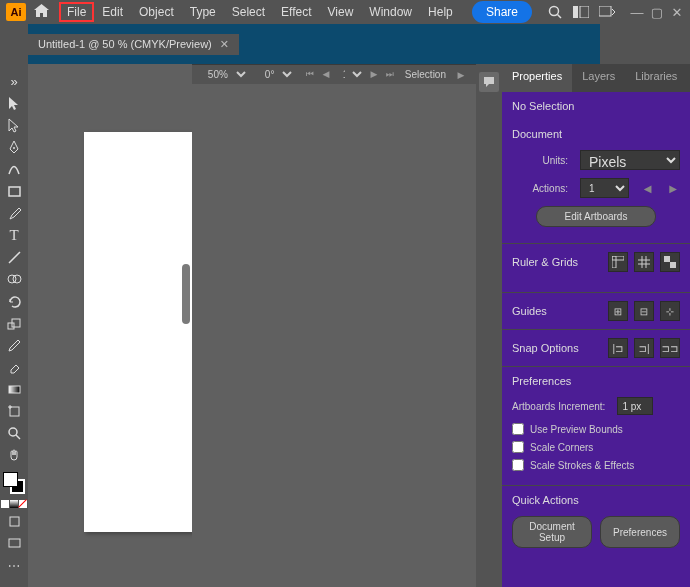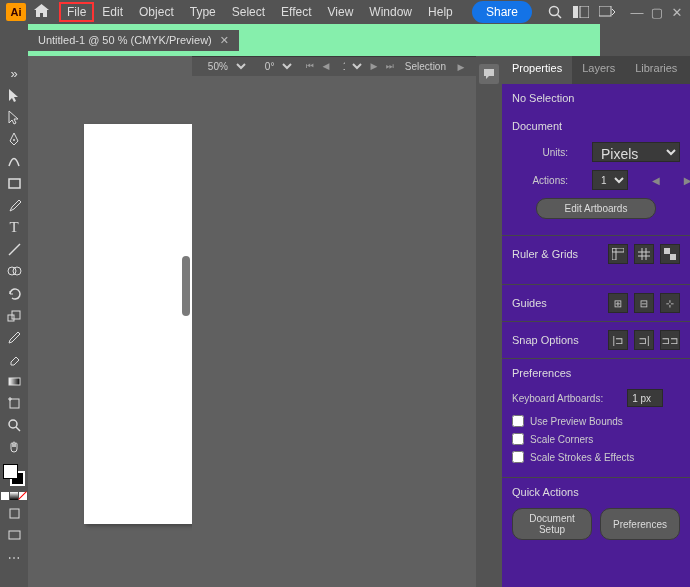--- a/index.html
+++ b/index.html
@@ -7,21 +7,21 @@
 .menubar{height:24px;background:#535353;display:flex;align-items:center;padding:0 6px;gap:0}
 .ai-logo{width:20px;height:18px;background:#ff9a00;color:#330000;font-weight:bold;font-size:11px;display:flex;align-items:center;justify-content:center;border-radius:2px;margin-right:8px}
 .home-ico{margin-right:10px;color:#ddd;font-size:14px;cursor:pointer}
 .menu-item{padding:3px 8px;color:#ddd;cursor:pointer;font-size:12px}
 .menu-item.hl{border:2px solid #ff3333;padding:1px 6px}
 .spacer{flex:1}
 .share-btn{background:#1473e6;color:#fff;padding:4px 14px;border-radius:12px;font-size:12px;margin-right:10px;cursor:pointer}
 .top-ico{width:22px;height:22px;display:flex;align-items:center;justify-content:center;color:#ddd;cursor:pointer;margin:0 2px}
 .win-ctrl{display:flex;gap:6px;margin-left:10px}
 .win-btn{width:14px;height:14px;color:#bbb;cursor:pointer;font-size:13px;display:flex;align-items:center;justify-content:center}
-.tabbar{height:32px;background:#86efac;display:flex;align-items:center;margin-left:28px;margin-right:90px}
+.tabbar{height:40px;background:#0c4a6e;display:flex;align-items:center;margin-left:28px;margin-right:90px}
 .doc-tab{background:#535353;padding:4px 10px;color:#ddd;font-size:11px;display:flex;align-items:center;gap:8px}
 .tab-close{color:#bbb;cursor:pointer;font-size:11px}
 .workspace{display:flex;height:539px}
 .toolbar{width:28px;background:#535353;display:flex;flex-direction:column;align-items:center;padding-top:8px;gap:4px}
 .tool{width:22px;height:18px;display:flex;align-items:center;justify-content:center;color:#ddd;cursor:pointer;font-size:13px}
 .tool svg{width:15px;height:15px}
 .fill-stroke{width:22px;height:22px;position:relative;margin-top:4px}
 .fill-sw{width:15px;height:15px;background:#fff;border:1px solid #000;position:absolute;top:0;left:0}
 .stroke-sw{width:15px;height:15px;background:#000;border:2px solid #fff;position:absolute;bottom:0;right:0}
 .color-row{display:flex;gap:1px;margin-top:2px}
@@ -36,21 +36,21 @@
 .nav-btn{width:14px;height:14px;color:#999;cursor:pointer;font-size:9px;display:flex;align-items:center;justify-content:center}
 .panel-edge{width:26px;background:#535353;display:flex;flex-direction:column;align-items:center;padding-top:8px}
 .edge-ico{width:20px;height:20px;background:#6a6a6a;margin-bottom:4px;border-radius:2px;cursor:pointer;display:flex;align-items:center;justify-content:center}
 .props-panel{width:188px;background:#4c1d95;display:flex;flex-direction:column;font-size:11px;color:#ddd}
 .panel-tabs{display:flex;height:28px;align-items:stretch;background:#434343}
 .ptab{padding:6px 10px;color:#aaa;cursor:pointer;font-size:11px}
 .ptab.active{background:#535353;color:#fff}
 .psect{padding:8px 10px;border-bottom:1px solid #474747}
 .psect-nb{padding:8px 10px}
 .psect-title{font-size:11px;color:#ddd;margin-bottom:10px}
-.prow{display:flex;align-items:center;margin-bottom:8px;gap:24px}
+.prow{display:flex;align-items:center;margin-bottom:8px;gap:12px}
 .plabel{color:#ccc;font-size:10px;text-align:right;flex:0 0 56px}
 .pselect{flex:1;background:#3a3a3a;border:1px solid #2a2a2a;color:#ddd;font-size:14px;padding:2px 4px;height:20px}
 .pselect-sm{width:50px;background:#3a3a3a;border:1px solid #2a2a2a;color:#ddd;font-size:10px;padding:2px 4px;height:20px}
 .pbtn{background:#5a5a5a;border:1px solid #3a3a3a;color:#ddd;font-size:10px;padding:4px 10px;cursor:pointer;border-radius:10px}
 .icon-row{display:flex;gap:6px;margin-left:auto}
 .picon{width:20px;height:20px;background:#3a3a3a;border:1px solid #2a2a2a;cursor:pointer;display:flex;align-items:center;justify-content:center;font-size:10px;color:#ccc}
 .pcheck{display:flex;align-items:center;gap:6px;margin-bottom:6px;font-size:10px;color:#ccc}
 .pcheck input{width:12px;height:12px;cursor:pointer}
 .ptext{width:36px;background:#3a3a3a;border:1px solid #2a2a2a;color:#ddd;font-size:10px;padding:2px 4px;height:18px}
 .btn-row{display:flex;gap:8px}
@@ -325,21 +325,21 @@
           <div class="picon">|⊐</div>
           <div class="picon">⊐|</div>
           <div class="picon">⊐⊐</div>
         </div>
       </div>
     </div>
 
     <div class="psect">
       <div class="psect-title">Preferences</div>
       <div class="prow">
-        <div style="font-size:10px;color:#ccc">Keyboard Artboards:</div>
+        <div style="font-size:10px;color:#ccc">Artboards Increment:</div>
         <input class="ptext" value="1 px" style="">
       </div>
       <label class="pcheck">
           <input type="checkbox" style="">
           <span>Use Preview Bounds</span>
         </label>
       <label class="pcheck">
           <input type="checkbox" style="">
           <span>Scale Corners</span>
         </label>

